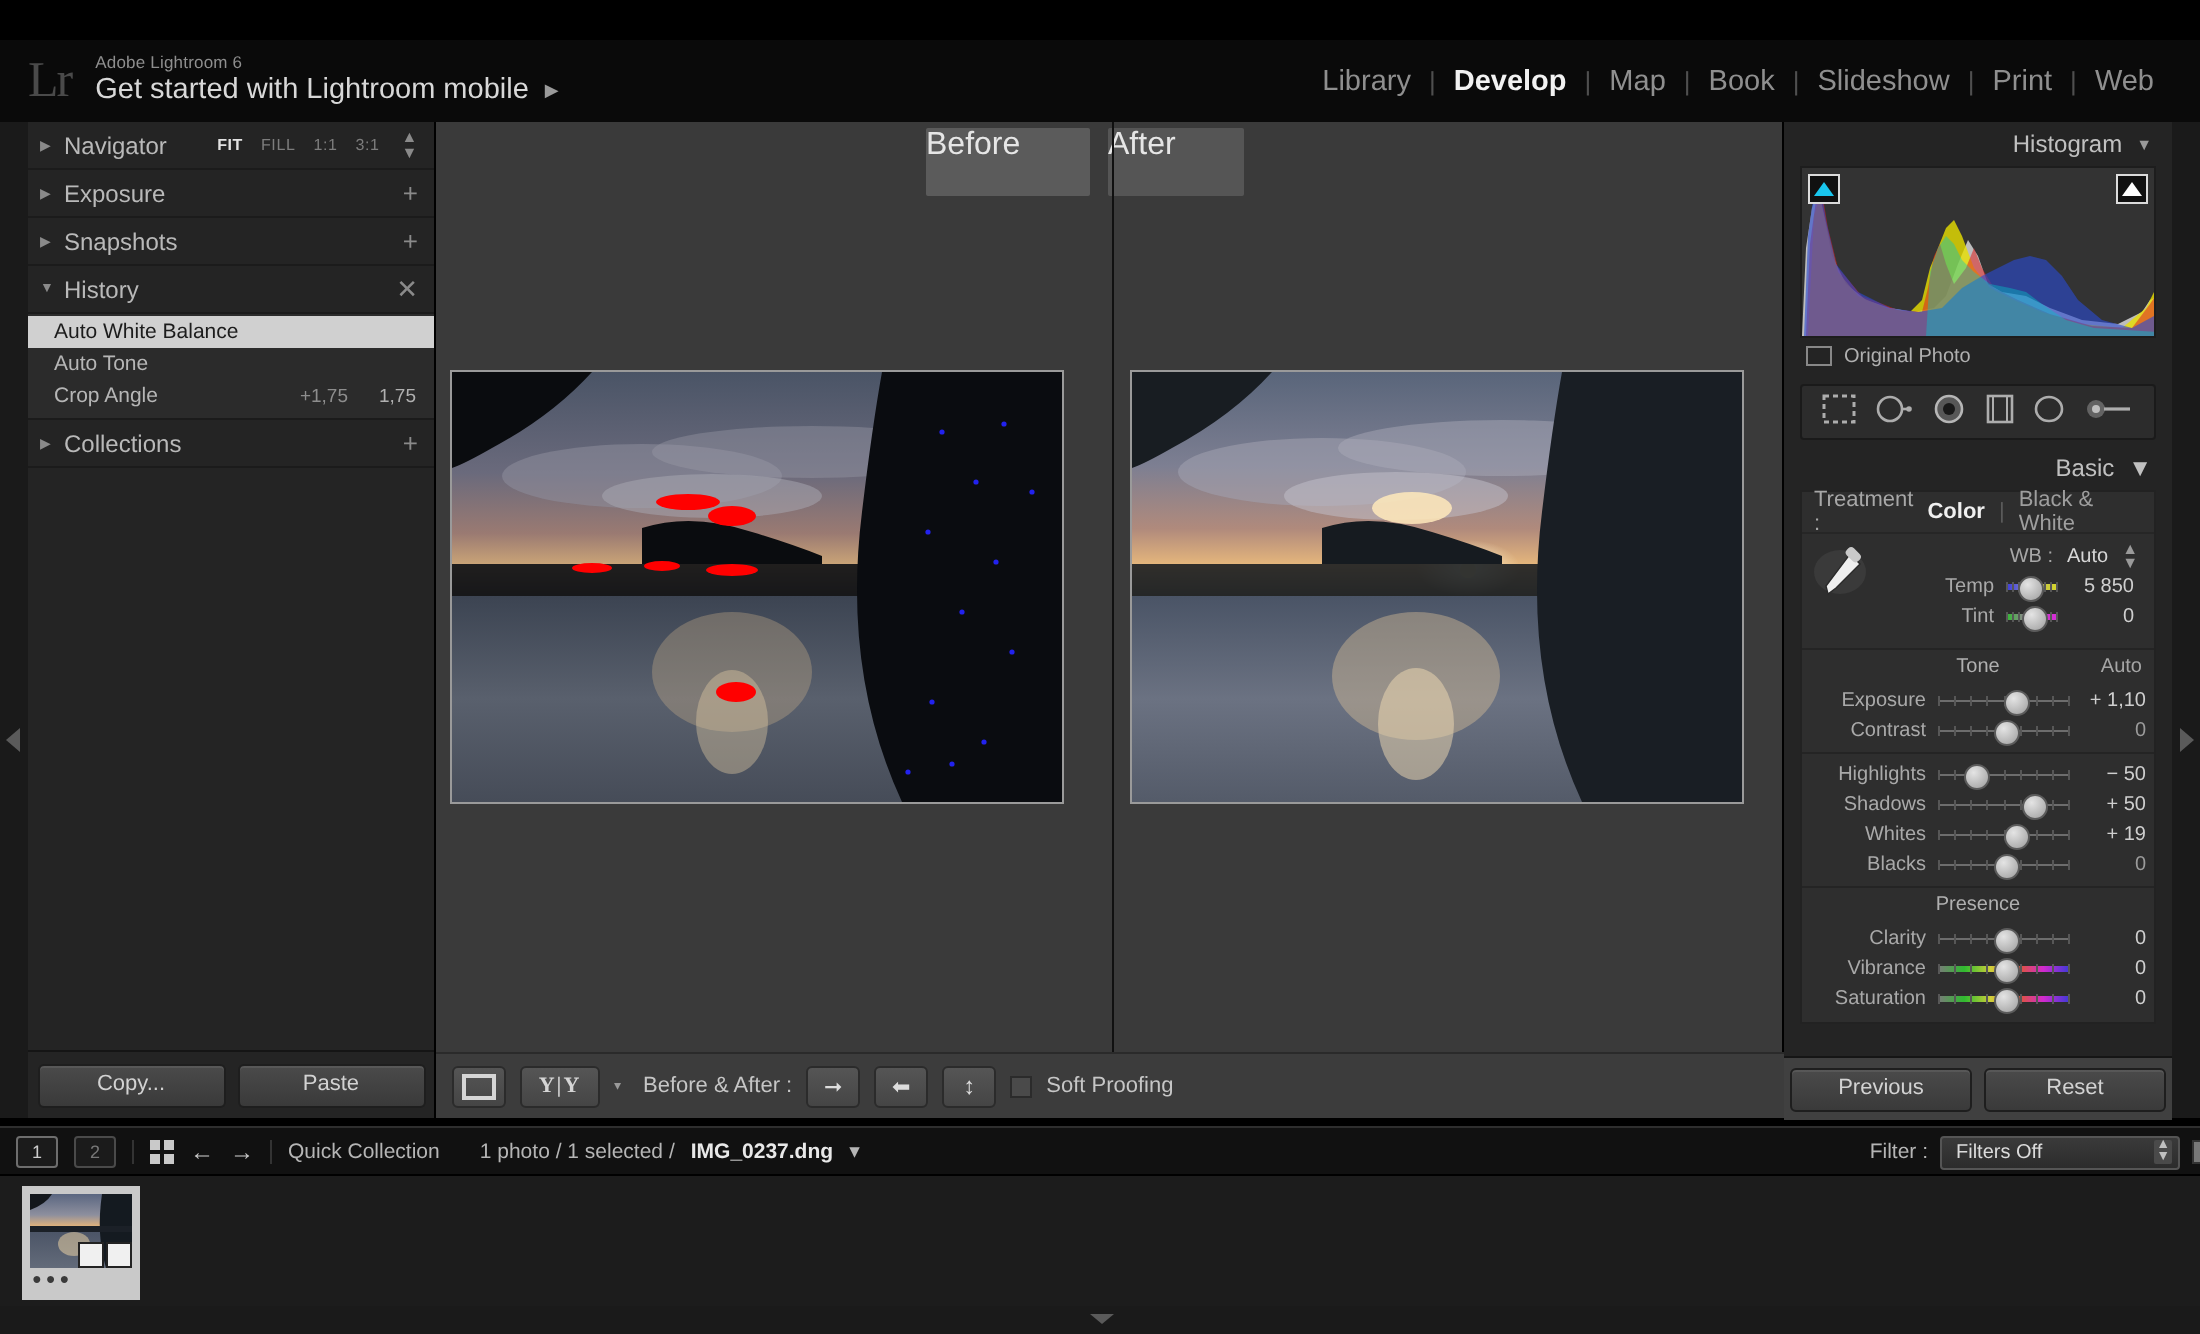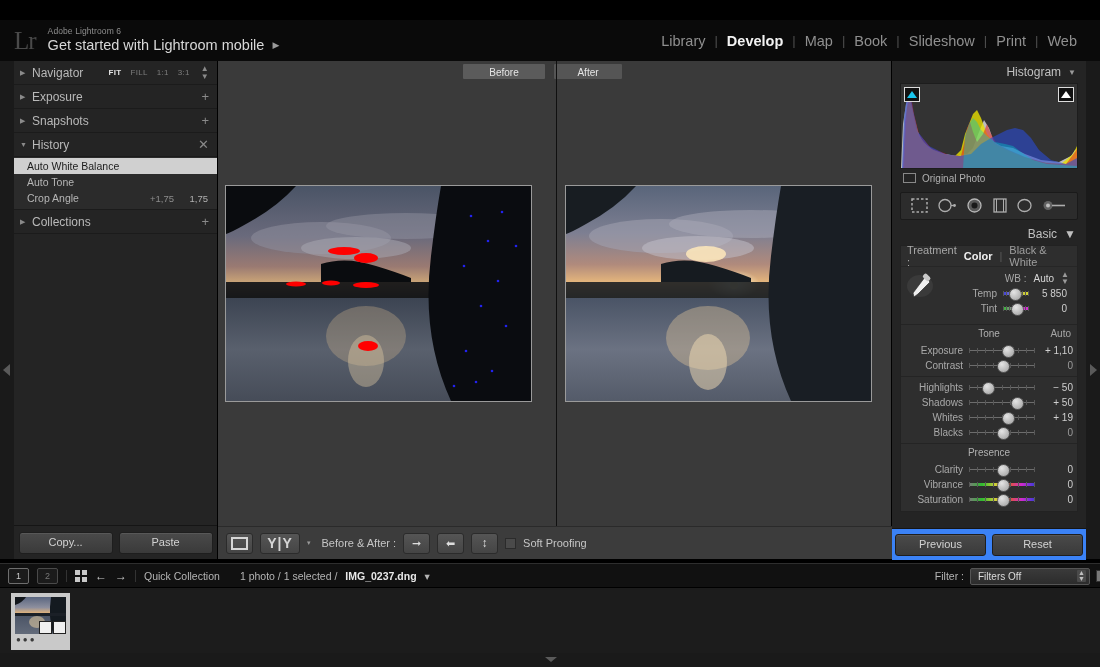--- a/index.html
+++ b/index.html
@@ -86,40 +86,40 @@
     box-shadow:inset 0 1px 0 rgba(255,255,255,.08);
   }
   .lp-bottom .btn{width:92px;}
 
   
   .center{
     position:absolute;left:218px;top:61px;width:673px;height:498px;background:#3a3a3a;
   }
   .view-tabbar{position:relative;height:22px;}
   .view-tab{
-    position:absolute;top:3px;height:15px;line-height:17px;text-align:center;
-    background:#5b5b5b;color:#e6e6e6;font-size:10px;border-radius:1px;
+    position:absolute;top:3px;height:34px;line-height:17px;text-align:left;
+    background:#5b5b5b;color:#e6e6e6;font-size:16px;border-radius:1px;
   }
   .view-tab.before{left:245px;width:82px;}
   .view-tab.after{left:336px;width:68px;background:#555;}
   .splitline{position:absolute;left:338px;top:0;width:1px;height:476px;background:#101010;}
   .img-pane{position:absolute;top:124px;width:305px;height:215px;background:#1c1c1c;border:1px solid #9a9a9a;overflow:hidden;}
   .img-pane.left{left:7px;}
   .img-pane.right{left:347px;}
   .sunset{position:absolute;inset:0;}
   .toolbar{
     position:absolute;left:0;bottom:0;width:673px;height:32px;
     background:#3c3c3c;border-top:1px solid #2a2a2a;display:flex;align-items:center;padding:0 8px;gap:7px;
   }
   .tb-btn{
     background:linear-gradient(#555,#454545);border:1px solid #2b2b2b;border-radius:3px;
     height:19px;display:flex;align-items:center;justify-content:center;color:#d5d5d5;font-size:10px;
   }
   .tb-loupe{width:25px;}
-  .tb-yy{width:38px;gap:2px;font-weight:bold;font-size:14px;letter-spacing:1px;}
+  .tb-yy{width:38px;gap:2px;font-weight:bold;font-size:11px;letter-spacing:1px;font-family:Liberation Serif, serif;}
   .tb-caret{color:#9a9a9a;font-size:7px;}
   .tb-label{font-size:11px;color:#c6c6c6;margin-left:4px;}
   .tb-sq{width:25px;}
   .tb-arrow{font-size:11px;color:#ddd;}
   .proof-box{width:9px;height:9px;background:#4a4a4a;border:1px solid #2b2b2b;}
   .tb-right-caret{margin-left:auto;color:#b5b5b5;font-size:9px;}
 
   
   .right-panel{
     position:absolute;left:892px;top:61px;width:194px;height:498px;background:#242424;overflow:hidden;
@@ -186,21 +186,21 @@
   .group-title{height:15px;text-align:center;font-size:10px;color:#b0b0b0;position:relative;}
   .group-title .auto{position:absolute;right:6px;top:0;color:#a5a5a5;}
   .divider{height:1px;background:#242424;margin:3px 0;}
   .tone-curve-row{
     position:absolute;left:8px;right:8px;bottom:0;height:20px;background:#242424;
     display:flex;align-items:center;justify-content:space-between;padding:0 4px;
     font-size:12px;color:#c0c0c0;
   }
   .tc-chip{width:10px;height:10px;background:#6b6b6b;border:1px solid #3a3a3a;}
   .rp-bottom{
-    position:absolute;left:892px;top:528px;width:194px;height:31px;background:#3b82f6;
+    position:absolute;left:892px;top:528px;width:194px;height:31px;background:#404040;
     display:flex;align-items:center;justify-content:center;gap:6px;border-top:1px solid #151515;
   }
   .rp-bottom .btn{width:89px;}
 
   
   .fs-bar{
     position:absolute;left:0;top:563px;width:1100px;height:24px;background:#111;
     display:flex;align-items:center;padding:0 8px;gap:8px;border-top:1px solid #2e2e2e;
   }
   .fs-num{

